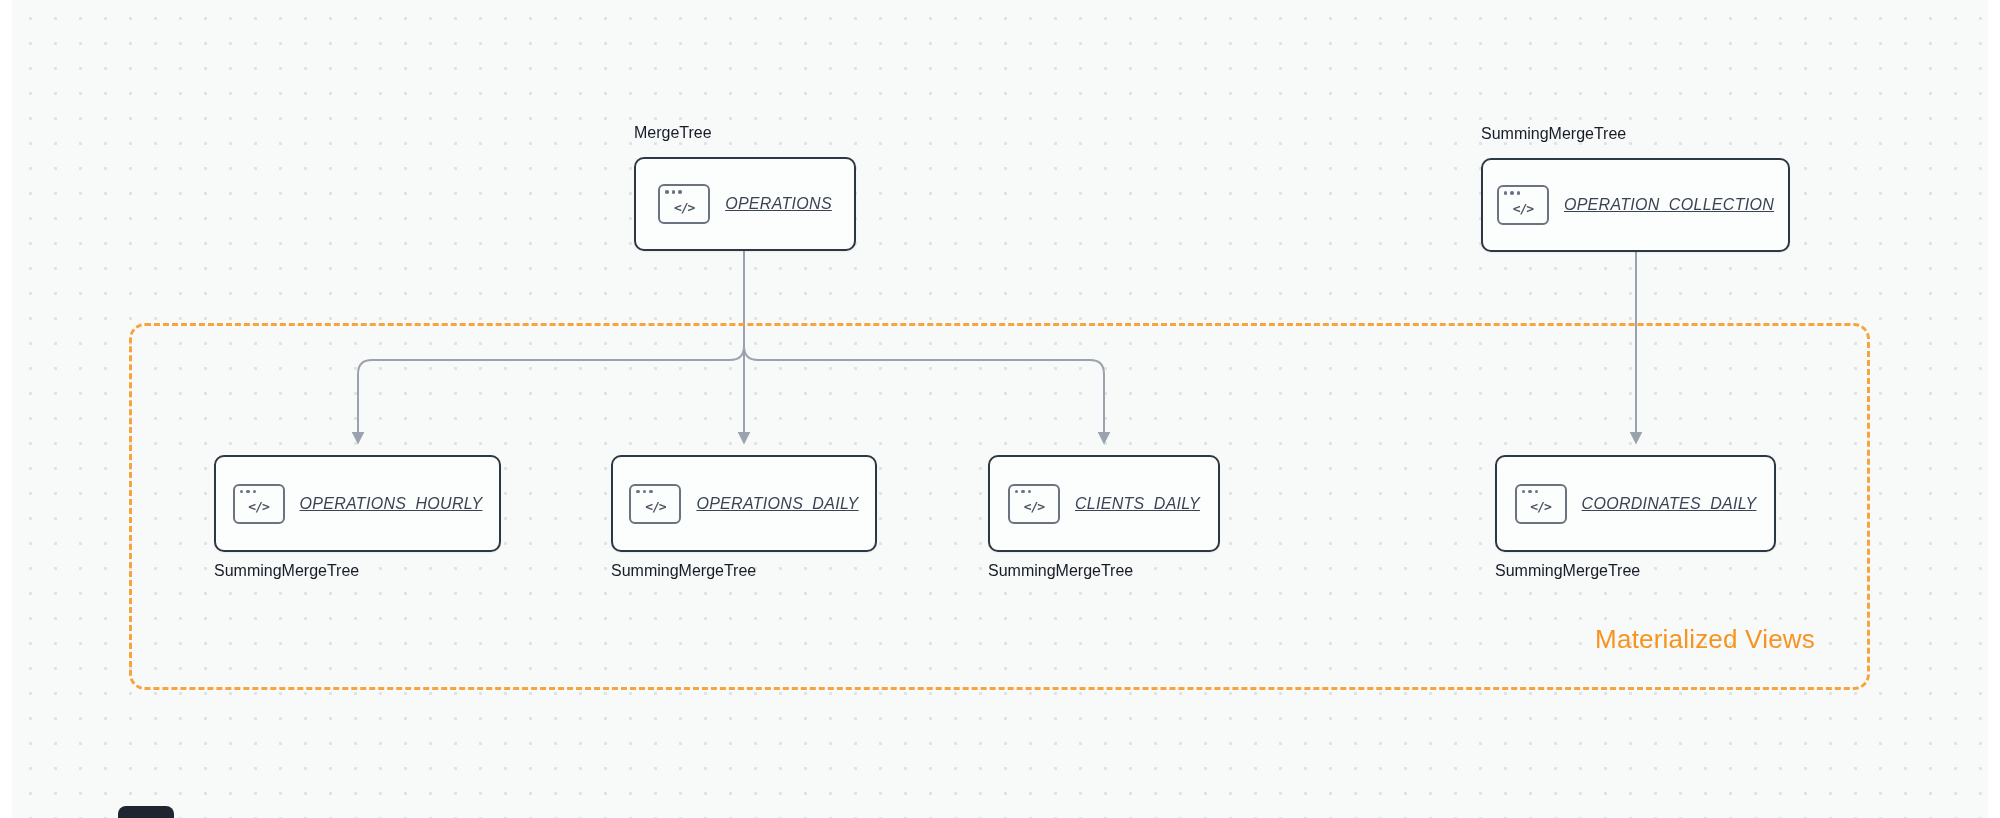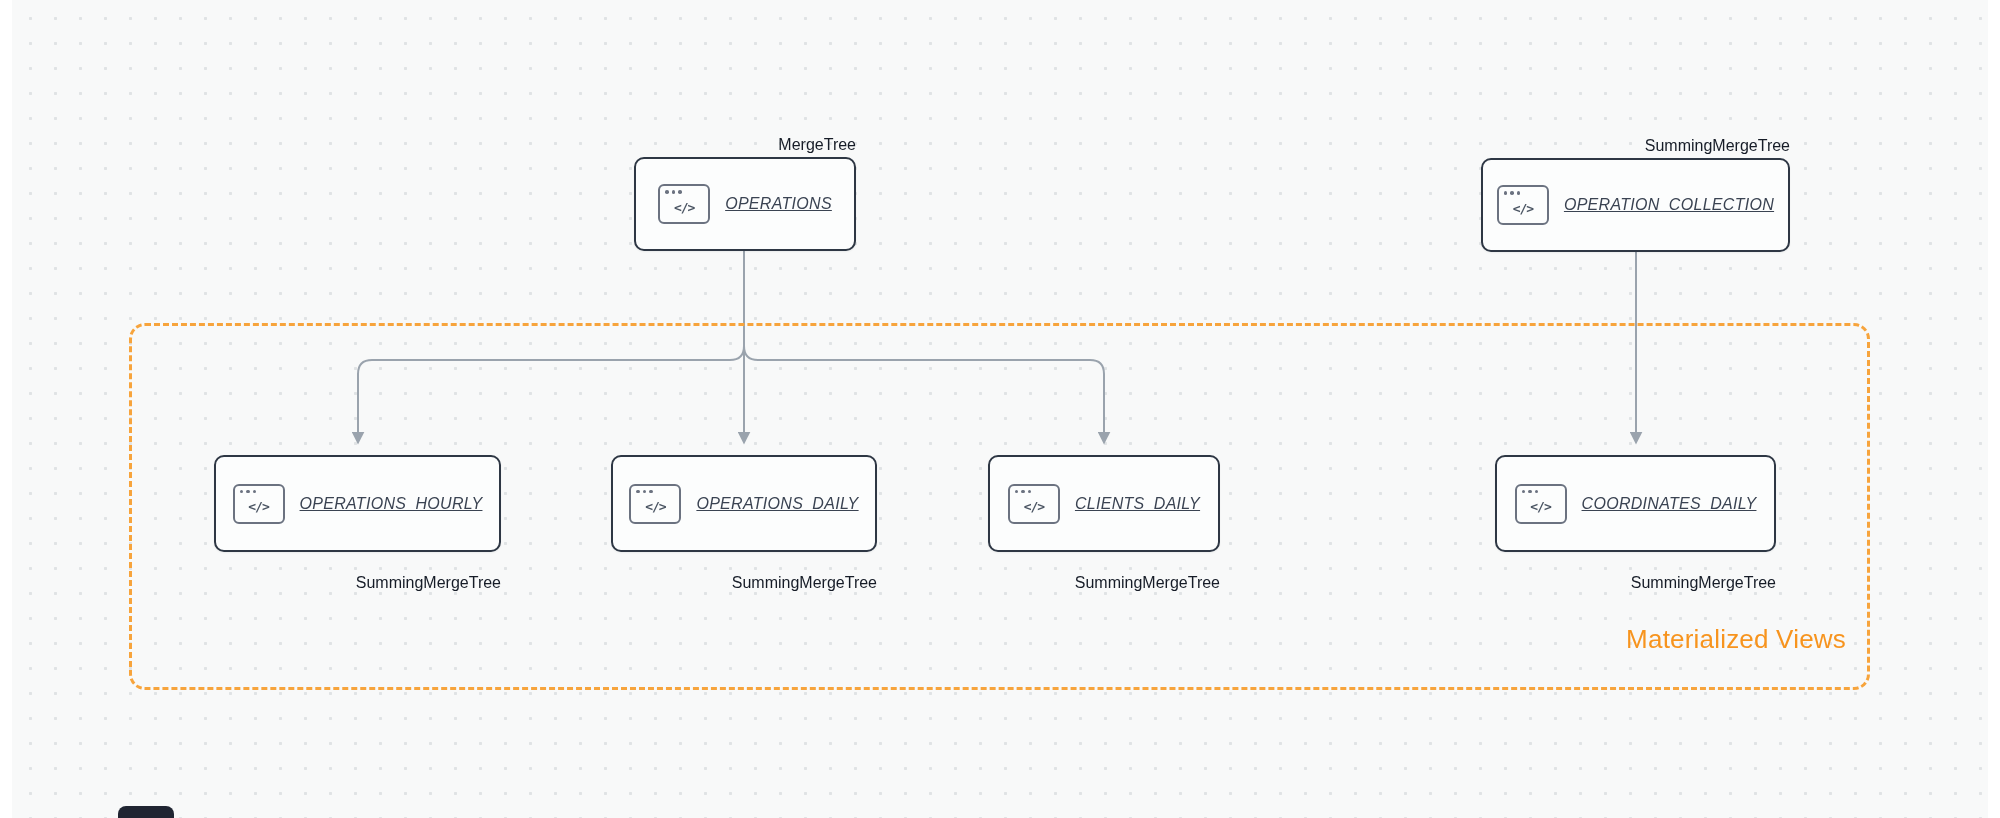--- a/index.html
+++ b/index.html
@@ -40,21 +40,21 @@
   .group-frame {
     position: absolute;
     left: 129px; top: 323px;
     width: 1741px; height: 367px;
     border: 3px dashed #f7a43c;
     border-radius: 16px;
   }
   .group-label {
     position: absolute;
     top: 624px;
-    right: 154px;
+    right: 185px;
     font-size: 26px;
     font-weight: 500;
     color: #f7941e;
     letter-spacing: 0.2px;
   }
 
   
   .node {
     position: absolute;
     height: 94px;
@@ -73,23 +73,22 @@
     font-size: 16px;
     color: #3a4352;
     letter-spacing: 0.3px;
     white-space: nowrap;
     text-decoration: underline;
   }
   .engine-label {
     position: absolute;
     font-size: 16px;
     color: #161c27;
-    text-align: right;
+    text-align: left;
     white-space: nowrap;
-    margin-top: 12px;
   }
 
   
   .icon {
     width: 52px; height: 40px;
     border: 2px solid #6b7280;
     border-radius: 6px;
     display: flex;
     flex-direction: column;
     flex-shrink: 0;

